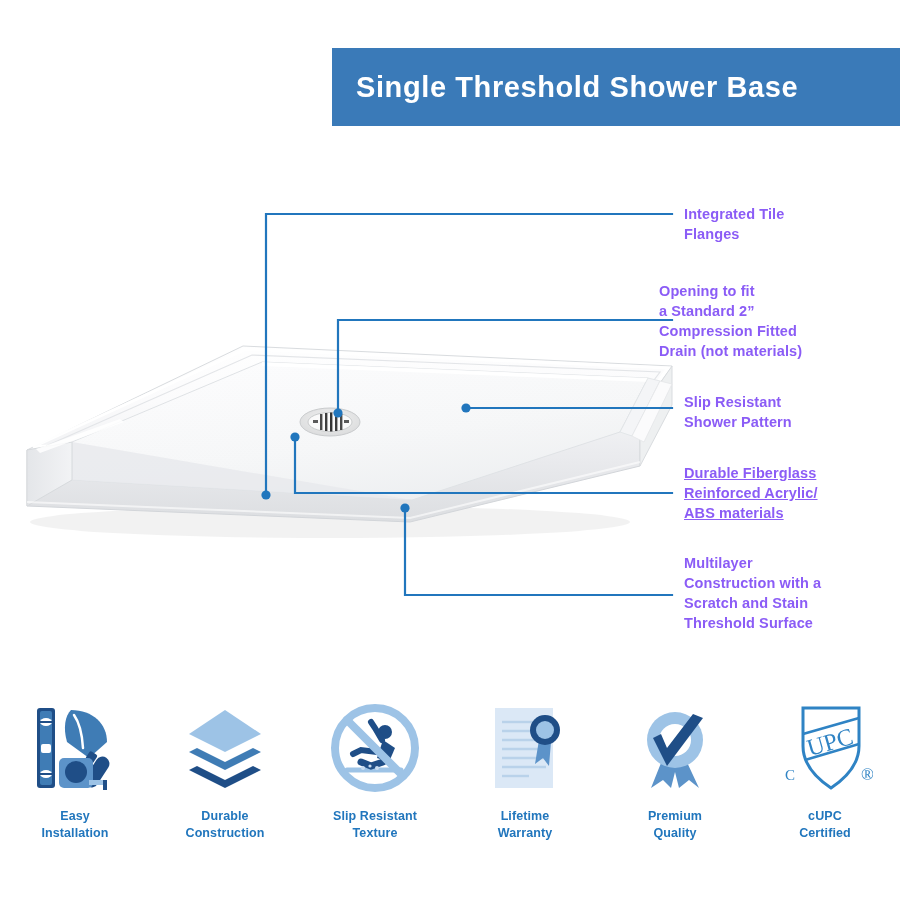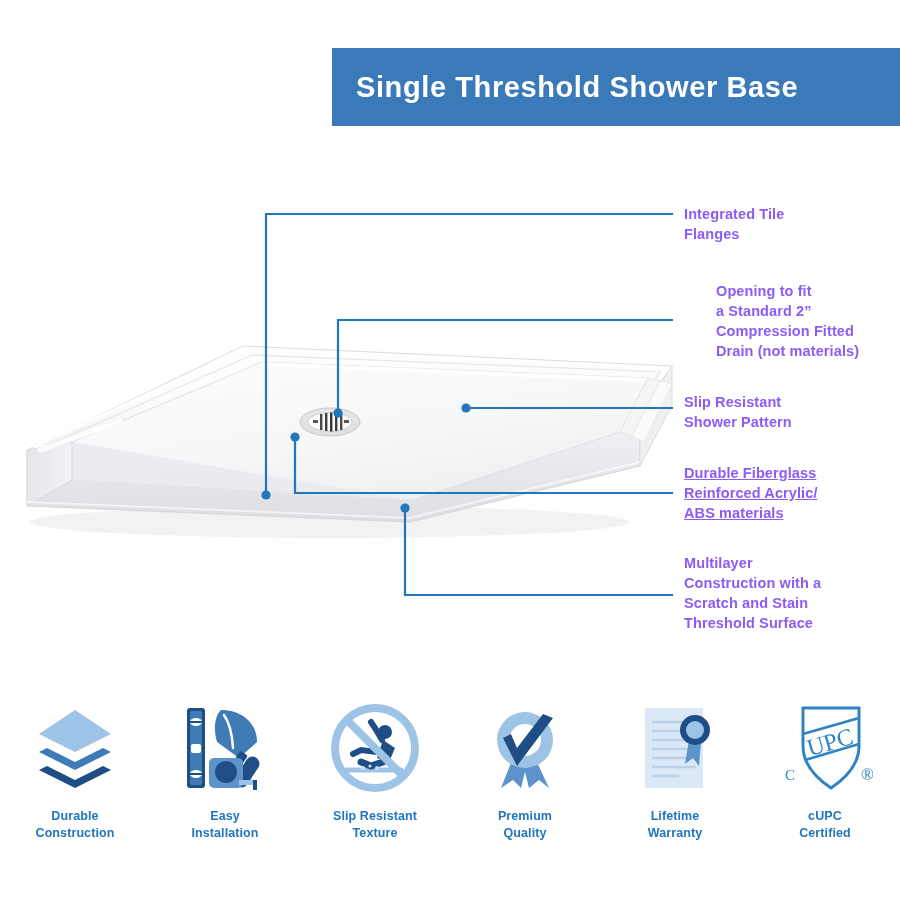--- a/index.html
+++ b/index.html
@@ -24,21 +24,21 @@
   
   .hero{position:absolute;left:0;top:150px;width:900px;height:540px;}
   .hero-svg{position:absolute;left:0;top:0;}
 
   
   .callout{
     position:absolute;color:#8b5cf6;font-weight:bold;font-size:14.5px;
     line-height:1.38;letter-spacing:.1px;
   }
   .c-flanges{left:684px;top:204px;}
-  .c-opening{left:716px;top:281px;}
+  .c-opening{left:659px;top:281px;}
   .c-slip{left:684px;top:392px;}
   .c-durable{left:684px;top:463px;text-decoration:underline;}
   .c-multi{left:684px;top:553px;}
 
   
   .features{
     position:absolute;left:0;top:700px;width:900px;height:175px;
     display:flex;
   }
   .feature{
@@ -193,34 +193,20 @@
     <div>Construction with a</div>
     <div>Scratch and Stain</div>
     <div>Threshold Surface</div>
   </div>
 
   <div class="features">
 
     <div class="feature">
       <div class="feature-icon">
         <svg width="96" height="96" viewBox="0 0 96 96">
-          <polygon points="48,52 12,70 48,88 84,70" fill="#1f4e87"></polygon>
-          <polygon points="48,44 12,62 48,80 84,62" fill="#ffffff"></polygon>
-          <polygon points="48,34 12,52 48,70 84,52" fill="#3f7cb5"></polygon>
-          <polygon points="48,26 12,44 48,62 84,44" fill="#ffffff"></polygon>
-          <polygon points="48,10 12,34 48,52 84,34" fill="#9dc3e6"></polygon>
-        </svg>
-      </div>
-      <div class="feature-label">Durable
-Construction</div>
-    </div>
-
-    <div class="feature">
-      <div class="feature-icon">
-        <svg width="96" height="96" viewBox="0 0 96 96">
 
           <rect x="10" y="8" width="18" height="80" rx="3" fill="#1f4e87"></rect>
           <rect x="13" y="11" width="12" height="74" rx="2" fill="#3f7cb5"></rect>
           <ellipse cx="19" cy="22" rx="6" ry="4" fill="#ffffff"></ellipse>
           <rect x="13" y="21" width="12" height="2" fill="#1f4e87"></rect>
           <ellipse cx="19" cy="74" rx="6" ry="4" fill="#ffffff"></ellipse>
           <rect x="13" y="73" width="12" height="2" fill="#1f4e87"></rect>
           <rect x="14" y="44" width="10" height="9" rx="2" fill="#ffffff"></rect>
 
           <path d="M 44,10 C 66,10 80,24 80,42 L 62,58 L 40,42 C 36,28 38,16 44,10 Z" fill="#3f7cb5"></path>
@@ -235,56 +221,53 @@
           <rect x="76" y="80" width="4" height="10" fill="#1f4e87"></rect>
         </svg>
       </div>
       <div class="feature-label">Easy
 Installation</div>
     </div>
 
     <div class="feature">
       <div class="feature-icon">
         <svg width="96" height="96" viewBox="0 0 96 96">
+          <polygon points="48,52 12,70 48,88 84,70" fill="#1f4e87"></polygon>
+          <polygon points="48,44 12,62 48,80 84,62" fill="#ffffff"></polygon>
+          <polygon points="48,34 12,52 48,70 84,52" fill="#3f7cb5"></polygon>
+          <polygon points="48,26 12,44 48,62 84,44" fill="#ffffff"></polygon>
+          <polygon points="48,10 12,34 48,52 84,34" fill="#9dc3e6"></polygon>
+        </svg>
+      </div>
+      <div class="feature-label">Durable
+Construction</div>
+    </div>
+
+    <div class="feature">
+      <div class="feature-icon">
+        <svg width="96" height="96" viewBox="0 0 96 96">
           <circle cx="48" cy="48" r="40" fill="none" stroke="#9dc3e6" stroke-width="8"></circle>
 
           <path d="M 20,70 L 74,70" stroke="#9dc3e6" stroke-width="5" stroke-linecap="round"></path>
 
           <circle cx="58" cy="32" r="7" fill="#1f4e87"></circle>
           <path d="M 56,40 L 50,58 L 62,62 L 68,48" fill="#1f4e87"></path>
           <path d="M 55,40 L 48,28 L 44,22" stroke="#1f4e87" stroke-width="6" fill="none" stroke-linecap="round"></path>
           <path d="M 50,52 L 34,50 L 26,54" stroke="#1f4e87" stroke-width="6" fill="none" stroke-linecap="round"></path>
           <path d="M 56,62 L 44,66 L 34,62" stroke="#1f4e87" stroke-width="7" fill="none" stroke-linecap="round"></path>
 
           <circle cx="36" cy="68" r="2" fill="#c9dcf0"></circle>
           <circle cx="43" cy="66" r="1.6" fill="#c9dcf0"></circle>
           <circle cx="50" cy="68" r="2" fill="#c9dcf0"></circle>
 
           <path d="M 20,20 L 76,76" stroke="#9dc3e6" stroke-width="8" stroke-linecap="round"></path>
         </svg>
       </div>
       <div class="feature-label">Slip Resistant
 Texture</div>
-    </div>
-
-    <div class="feature">
-      <div class="feature-icon">
-        <svg width="96" height="96" viewBox="0 0 96 96">
-
-          <path d="M 36,58 L 24,88 L 36,80 L 44,88 L 50,64 Z" fill="#5c93c9"></path>
-          <path d="M 58,58 L 72,88 L 62,80 L 52,88 L 46,64 Z" fill="#5c93c9"></path>
-
-          <circle cx="48" cy="40" r="28" fill="#9dc3e6"></circle>
-          <circle cx="48" cy="40" r="16" fill="#ffffff"></circle>
-
-          <path d="M 26,38 L 40,66 L 76,18 L 66,14 L 40,48 L 34,34 Z" fill="#1f4e87"></path>
-        </svg>
-      </div>
-      <div class="feature-label">Premium
-Quality</div>
     </div>
 
     <div class="feature">
       <div class="feature-icon">
         <svg width="96" height="96" viewBox="0 0 96 96">
           <rect x="18" y="8" width="58" height="80" fill="#dbe8f6"></rect>
           <g stroke="#b9d2ea" stroke-width="2.4">
             <line x1="25" y1="22" x2="57" y2="22"></line>
             <line x1="25" y1="31" x2="64" y2="31"></line>
             <line x1="25" y1="40" x2="64" y2="40"></line>
@@ -300,20 +283,37 @@
           <circle cx="68" cy="30" r="9" fill="#9dc3e6"></circle>
         </svg>
       </div>
       <div class="feature-label">Lifetime
 Warranty</div>
     </div>
 
     <div class="feature">
       <div class="feature-icon">
         <svg width="96" height="96" viewBox="0 0 96 96">
+
+          <path d="M 36,58 L 24,88 L 36,80 L 44,88 L 50,64 Z" fill="#5c93c9"></path>
+          <path d="M 58,58 L 72,88 L 62,80 L 52,88 L 46,64 Z" fill="#5c93c9"></path>
+
+          <circle cx="48" cy="40" r="28" fill="#9dc3e6"></circle>
+          <circle cx="48" cy="40" r="16" fill="#ffffff"></circle>
+
+          <path d="M 26,38 L 40,66 L 76,18 L 66,14 L 40,48 L 34,34 Z" fill="#1f4e87"></path>
+        </svg>
+      </div>
+      <div class="feature-label">Premium
+Quality</div>
+    </div>
+
+    <div class="feature">
+      <div class="feature-icon">
+        <svg width="96" height="96" viewBox="0 0 96 96">
           <path d="M 26,8 L 82,8 L 82,46 C 82,66 66,80 54,88 C 42,80 26,66 26,46 Z" fill="#ffffff" stroke="#2f83c4" stroke-width="3"></path>
           <line x1="26" y1="34" x2="82" y2="18" stroke="#2f83c4" stroke-width="2.6"></line>
           <line x1="28" y1="60" x2="82" y2="44" stroke="#2f83c4" stroke-width="2.6"></line>
           <text x="54" y="50" text-anchor="middle" fill="#2f83c4" font-family="'Liberation Serif','DejaVu Serif',serif" font-size="24" transform="rotate(-16 54 46)">UPC</text>
           <text x="8" y="80" fill="#2f83c4" font-family="'Liberation Serif','DejaVu Serif',serif" font-size="15">C</text>
           <text x="84" y="80" fill="#2f83c4" font-family="'Liberation Serif','DejaVu Serif',serif" font-size="17">®</text>
         </svg>
       </div>
       <div class="feature-label">cUPC
 Certified</div>

